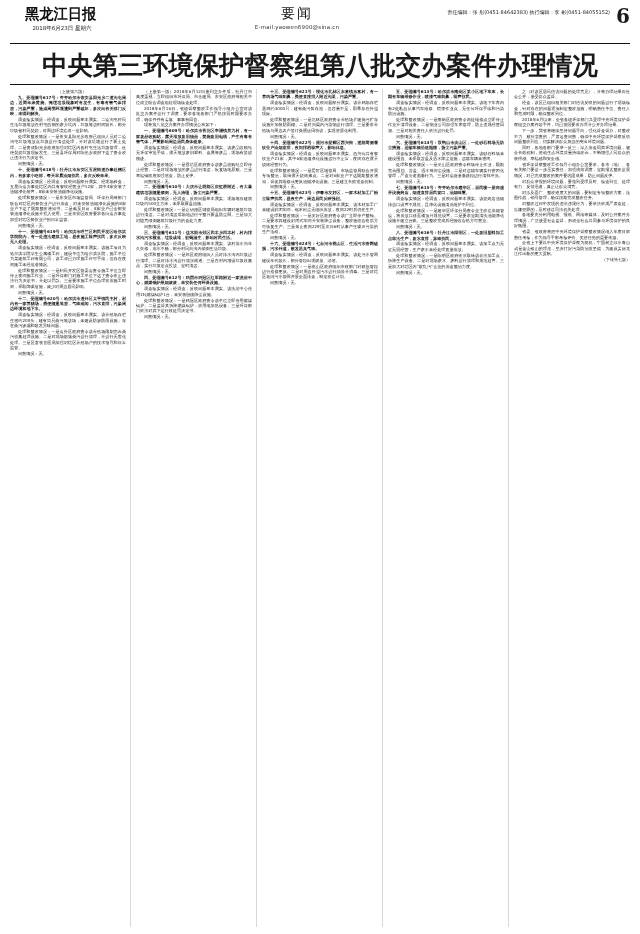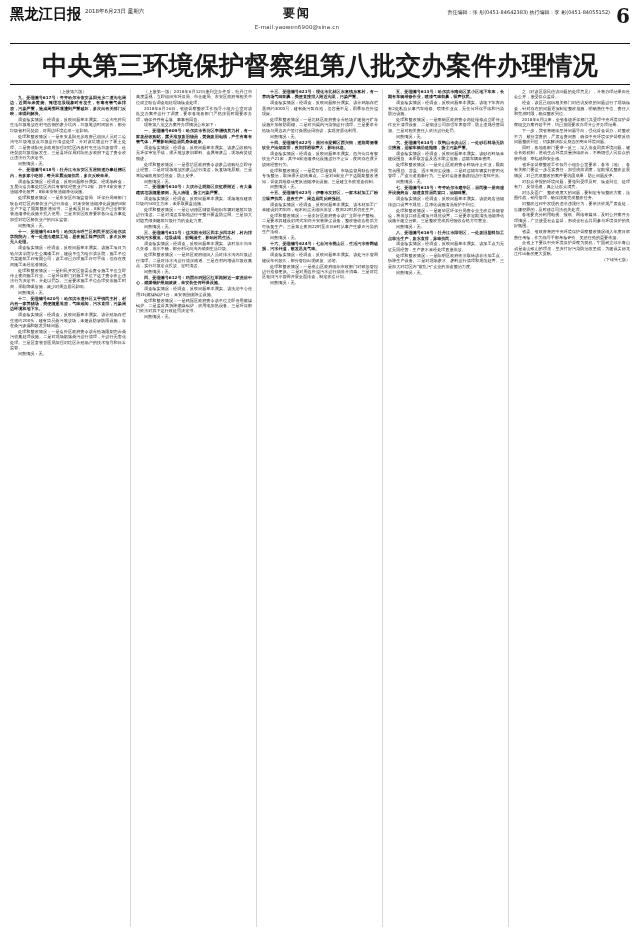--- a/index.html
+++ b/index.html
@@ -25,21 +25,22 @@
   
   .masthead {
     display: flex;
     align-items: flex-start;
     height: 34px;
   }
   .logo {
     width: 104px;
     flex: 0 0 104px;
     display: flex;
-    align-items: flex-start;
+    flex-direction: column;
+    align-items: center;
   }
   .logo-name {
     font-family: "DejaVu Serif", "Liberation Serif", serif;
     font-weight: bold;
     font-size: 15px;
     line-height: 17px;
     letter-spacing: 0px;
     color: #111;
     white-space: nowrap;
     transform: scaleX(0.95);
@@ -51,22 +52,22 @@
     margin-top: 2px;
     white-space: nowrap;
   }
   .head-center {
     flex: 1 1 auto;
     text-align: center;
     padding-top: 0px;
   }
   .head-center .sec {
     font-family: "DejaVu Serif", "Liberation Serif", serif;
-    font-weight: bold;
-    font-size: 12px;
+    font-weight: normal;
+    font-size: 14px;
     line-height: 15px;
     letter-spacing: 2px;
   }
   .head-center .mail {
     font-size: 5.5px;
     color: #333;
     margin-top: 3px;
     letter-spacing: 0.2px;
   }
   .head-right {

